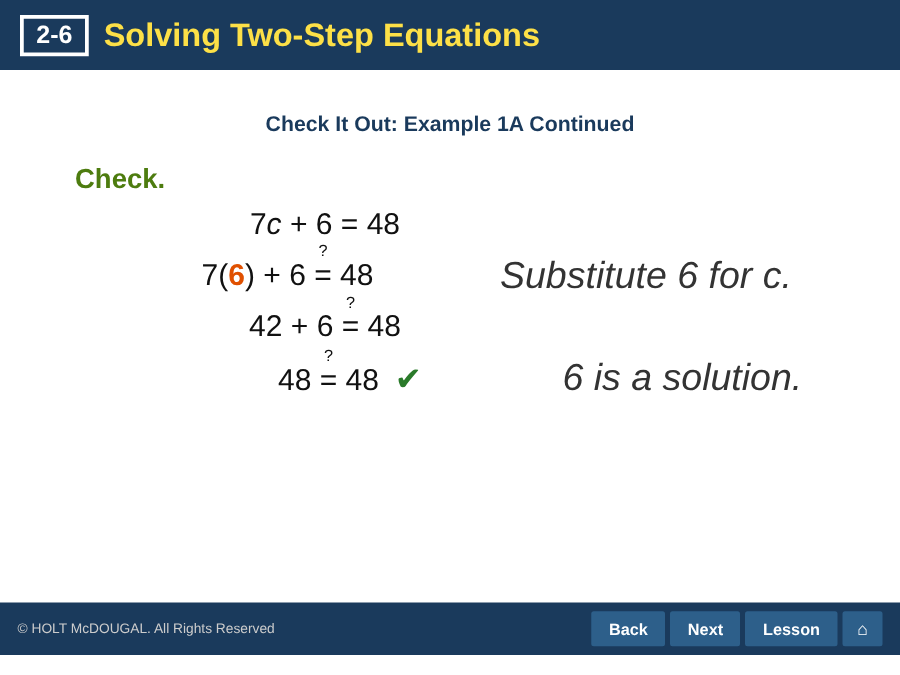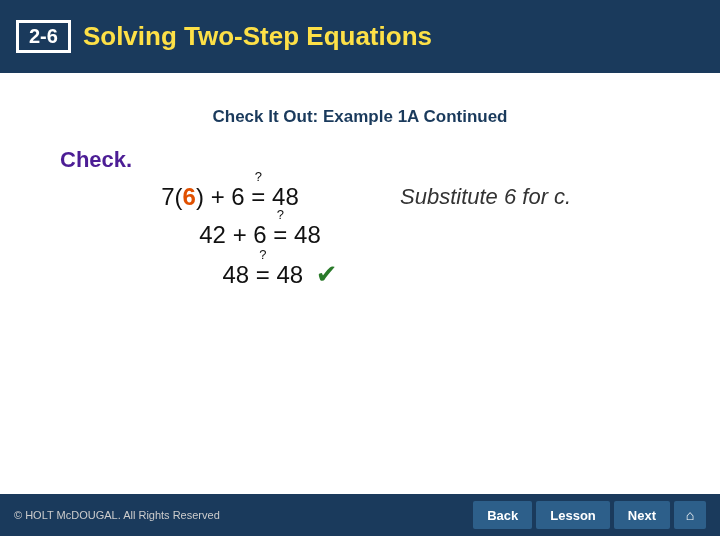--- a/index.html
+++ b/index.html
@@ -12,21 +12,21 @@
       overflow: hidden;
       position: relative;
     }
 
     
     #header {
       background: #1a3a5c;
       display: flex;
       align-items: center;
       padding: 10px 16px;
-      height: 73px;
+      height: 56px;
     }
 
     #lesson-badge {
       background: #1a3a5c;
       border: 3px solid #fff;
       color: #fff;
       font-size: 20px;
       font-weight: bold;
       padding: 2px 10px;
       margin-right: 12px;
@@ -50,21 +50,21 @@
     }
 
     
     #main-content {
       padding: 10px 60px 10px 60px;
     }
 
     #check-label {
       font-size: 22px;
       font-weight: bold;
-      color: #4c1d95;
+      color: #4d7c0f;
       margin-bottom: 8px;
     }
 
     .equation-row {
       display: flex;
       align-items: center;
       margin: 10px 0;
     }
 
     .eq-text {
@@ -103,27 +103,27 @@
     
     .checkmark {
       color: #2a7a2a;
       font-size: 26px;
       margin-left: 6px;
     }
 
     .italic-note {
       font-style: italic;
       color: #333;
-      font-size: 22px;
+      font-size: 30px;
     }
 
     
     #footer {
       position: absolute;
-      bottom: 4px;
+      bottom: 16px;
       left: 0;
       width: 100%;
       background: #1a3a5c;
       height: 42px;
       display: flex;
       align-items: center;
       justify-content: space-between;
       padding: 0 14px;
     }
 
@@ -181,20 +181,25 @@
   <div id="lesson-badge">2-6</div>
   <div id="header-title">Solving Two-Step Equations</div>
 </div>
 
 <div id="subtitle">Check It Out: Example 1A Continued</div>
 
 <div id="main-content">
 
   <div id="check-label">Check.</div>
 
+  <div class="equation-row eq-indent">
+    <div class="eq-text">
+      <span>7<em>c</em> + 6 = 48</span>
+    </div>
+  </div>
 
   <div class="equation-row eq-indent2">
     <div class="eq-text">
       <span>7(<span class="highlight-6">6</span>) + 6</span>
       <span class="q-eq">
         <span class="q-mark">?</span>
         =
       </span>
       <span> 48</span>
     </div>
@@ -215,27 +220,28 @@
   <div class="equation-row eq-indent3">
     <div class="eq-text">
       <span>48</span>
       <span class="q-eq">
         <span class="q-mark">?</span>
         =
       </span>
       <span> 48</span>
       <span class="checkmark">✔</span>
     </div>
+    <div class="eq-note italic-note">6 is a solution.</div>
   </div>
 
 </div>
 
 <div id="footer">
   <div id="footer-logo">© HOLT McDOUGAL. All Rights Reserved</div>
   <div id="footer-buttons">
     <button class="nav-btn">Back</button>
+    <button class="nav-btn">Next</button>
     <button class="nav-btn">Lesson</button>
-    <button class="nav-btn">Next</button>
     <button class="home-btn">
       <span>⌂</span>
     </button>
   </div>
 </div>
 
 </body></html>

